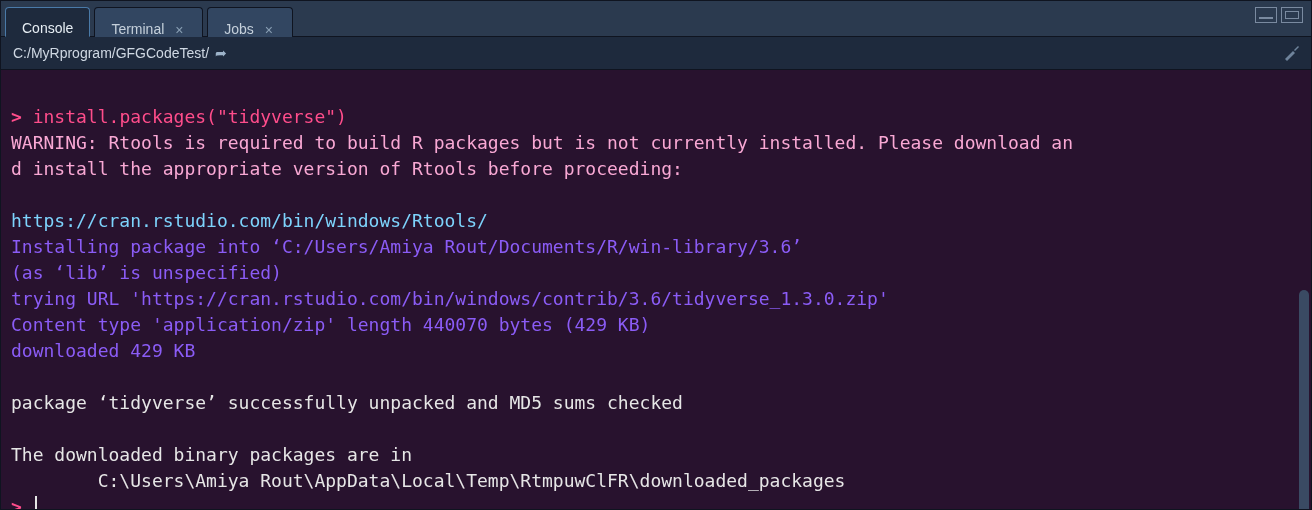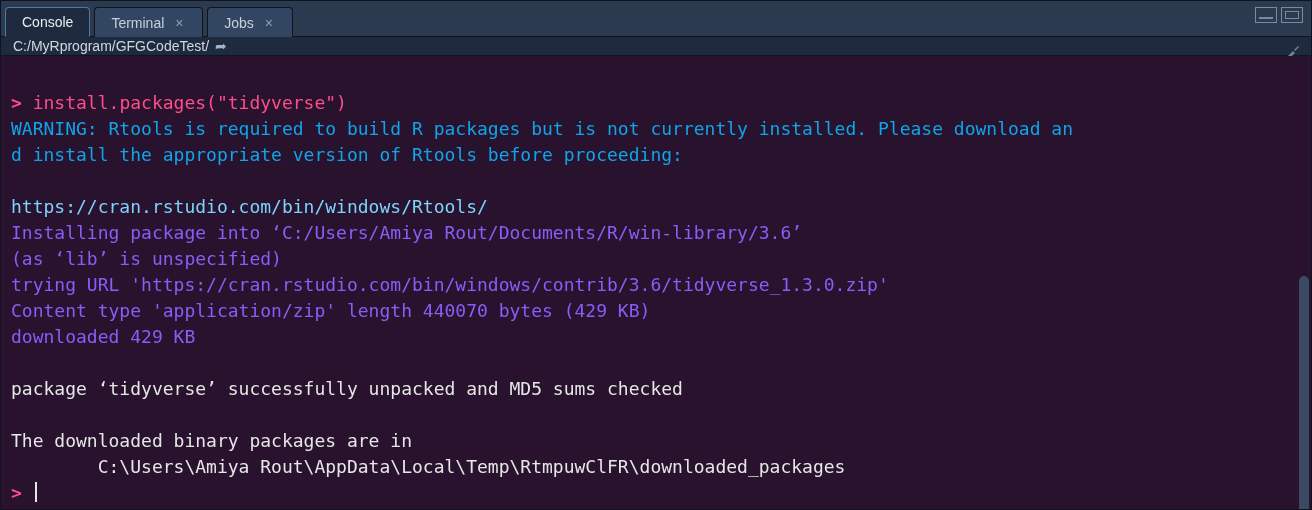--- a/index.html
+++ b/index.html
@@ -25,21 +25,21 @@
     background:#2b3a4f;
     display:flex;
     align-items:flex-end;
     border-bottom:1px solid #0f1420;
     position:relative;
   }
   .tab {
     height:30px;
     padding:0 16px;
     display:flex;
-    align-items:center;
+    align-items:flex-end;
     gap:8px;
     font-family:"Segoe UI","Helvetica",sans-serif;
     font-size:14px;
     color:#c5d0db;
     background:#324661;
     border:1px solid #0f1420;
     border-bottom:none;
     margin-left:4px;
     margin-right:0;
     position:relative;
@@ -75,21 +75,21 @@
     position:relative;
   }
   .winctrls .min::after{
     content:"";position:absolute;left:3px;right:3px;bottom:3px;height:2px;background:#7a8aa0;
   }
   .winctrls .max::after{
     content:"";position:absolute;left:3px;right:3px;top:3px;bottom:3px;border:1px solid #7a8aa0;
   }
   
   .pathbar {
-    height:19px;
+    height:33px;
     background:#1e2a3d;
     display:flex;
     align-items:center;
     padding:0 12px;
     font-family:"Segoe UI","Helvetica",sans-serif;
     font-size:14px;
     color:#cfd8e3;
     border-bottom:1px solid #0f1420;
     position:relative;
   }
@@ -110,21 +110,21 @@
     background:#28122e;
     padding:8px 10px;
     font-size:18px;
     line-height:26px;
     white-space:pre;
     overflow:hidden;
     position:relative;
   }
   .prompt { color:#ff4d8b; font-weight:bold; }
   .cmd { color:#ff4d8b; }
-  .warn { color:#0ea5e9; }
+  .warn { color:#f9a8d4; }
   .link { color:#7dd3fc; }
   .msg { color:#8b5cf6; }
   .out { color:#e6e6e6; }
   .cursor {
     display:inline-block;
     width:2px; height:20px;
     background:#e6e6e6;
     vertical-align:-3px;
     margin-left:2px;
   }

